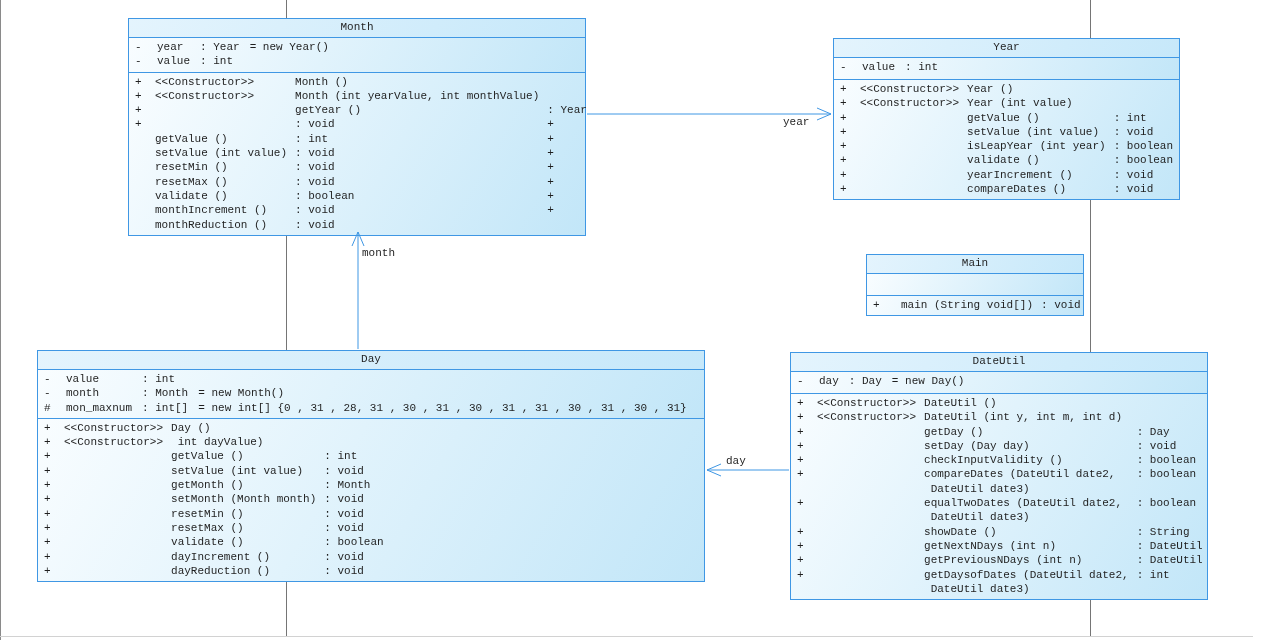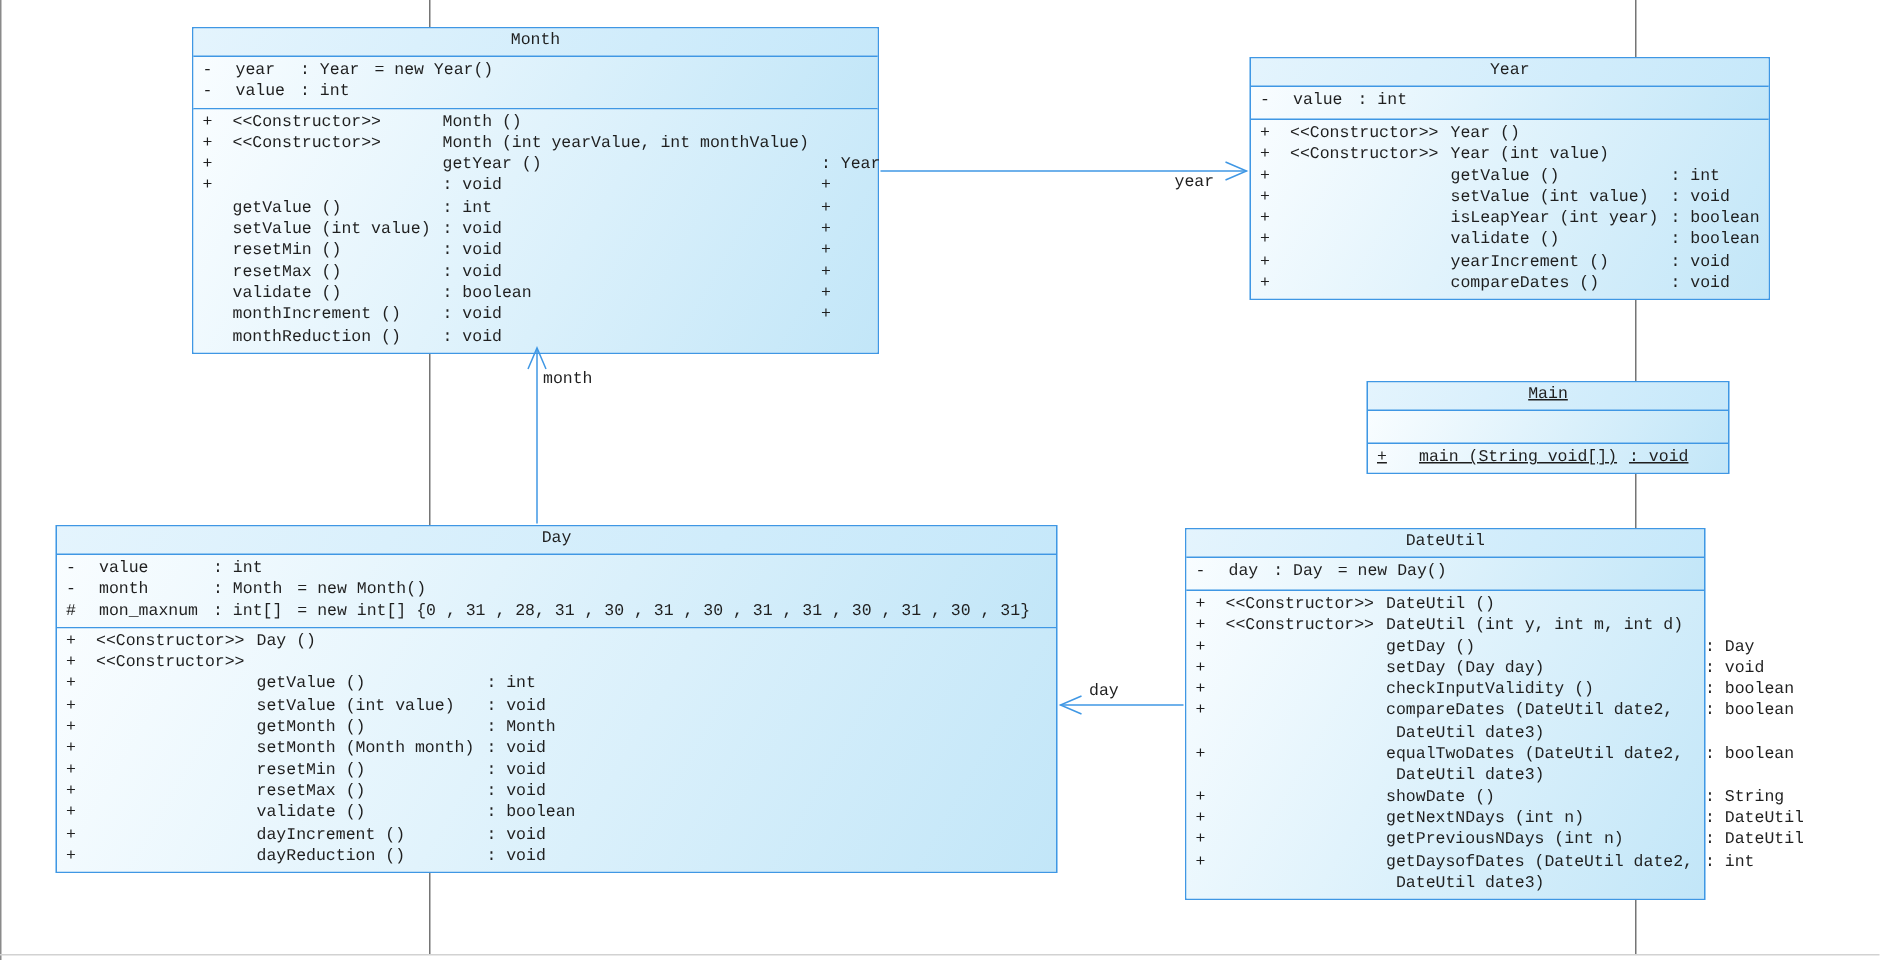--- a/index.html
+++ b/index.html
@@ -18,23 +18,23 @@
 
   
   .class-box {
     position:absolute; z-index:2;
     border:1px solid #3f97e4;
     box-sizing:border-box;
     background:#eaf6fd;
   }
   .box-month    { left:128px; top:18px;  width:458px; }
   .box-year     { left:833px; top:38px;  width:347px; }
-  .box-main     { left:911px; top:254px; width:242px;text-decoration:underline; }
+  .box-main     { left:866px; top:254px; width:218px; }
   .box-day      { left:37px;  top:350px; width:668px; }
-  .box-dateutil { left:790px; top:352px; width:347px;font-family:Liberation Mono, monospace; }
+  .box-dateutil { left:790px; top:352px; width:418px;font-family:Liberation Mono, monospace; }
 
   .cls-title {
     text-align:center; padding:2px 4px 3px 4px; line-height:13px;
     border-bottom:1px solid #3f97e4;
     background:linear-gradient(120deg,#e4f4fd 0%,#c6e8fa 100%);
     white-space:pre;
   }
   .cls-comp {
     display:grid; column-gap:8px;
     grid-template-columns:12px max-content max-content auto;
@@ -195,21 +195,21 @@
       <span class="cell">: int[]</span>
       <span class="cell">= new int[] {0 , 31 , 28, 31 , 30 , 31 , 30 , 31 , 31 , 30 , 31 , 30 , 31}</span>
     </div>
   <div class="cls-comp cls-methods">
       <span class="cell">+</span>
       <span class="cell">&lt;&lt;Constructor&gt;&gt;</span>
       <span class="cell"><div class="l2">Day ()</div></span>
       <span class="cell"></span>
       <span class="cell">+</span>
       <span class="cell">&lt;&lt;Constructor&gt;&gt;</span>
-      <span class="cell"></span>
+      <span class="cell"><div class="l2"> int dayValue)</div></span>
       <span class="cell"></span>
       <span class="cell">+</span>
       <span class="cell"></span>
       <span class="cell"><div class="l2">getValue ()</div></span>
       <span class="cell">: int</span>
       <span class="cell">+</span>
       <span class="cell"></span>
       <span class="cell"><div class="l2">setValue (int value)</div></span>
       <span class="cell">: void</span>
       <span class="cell">+</span>

